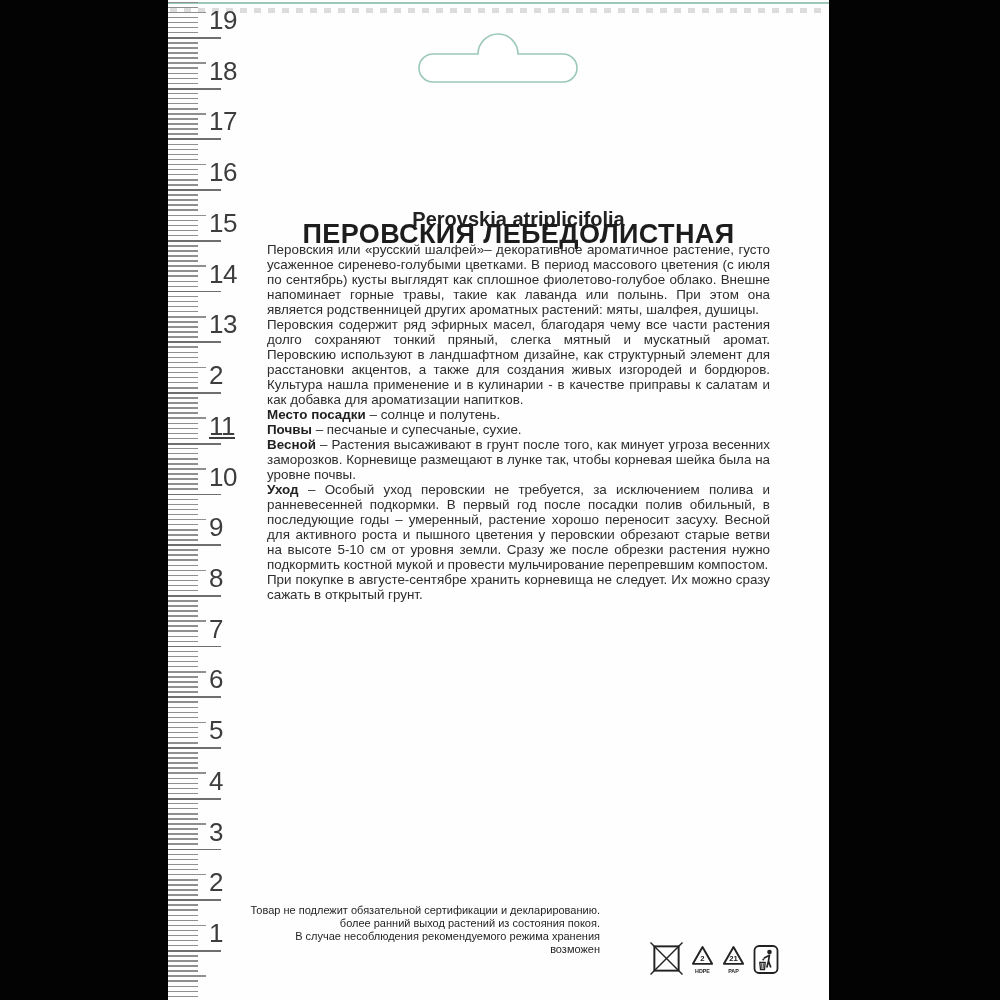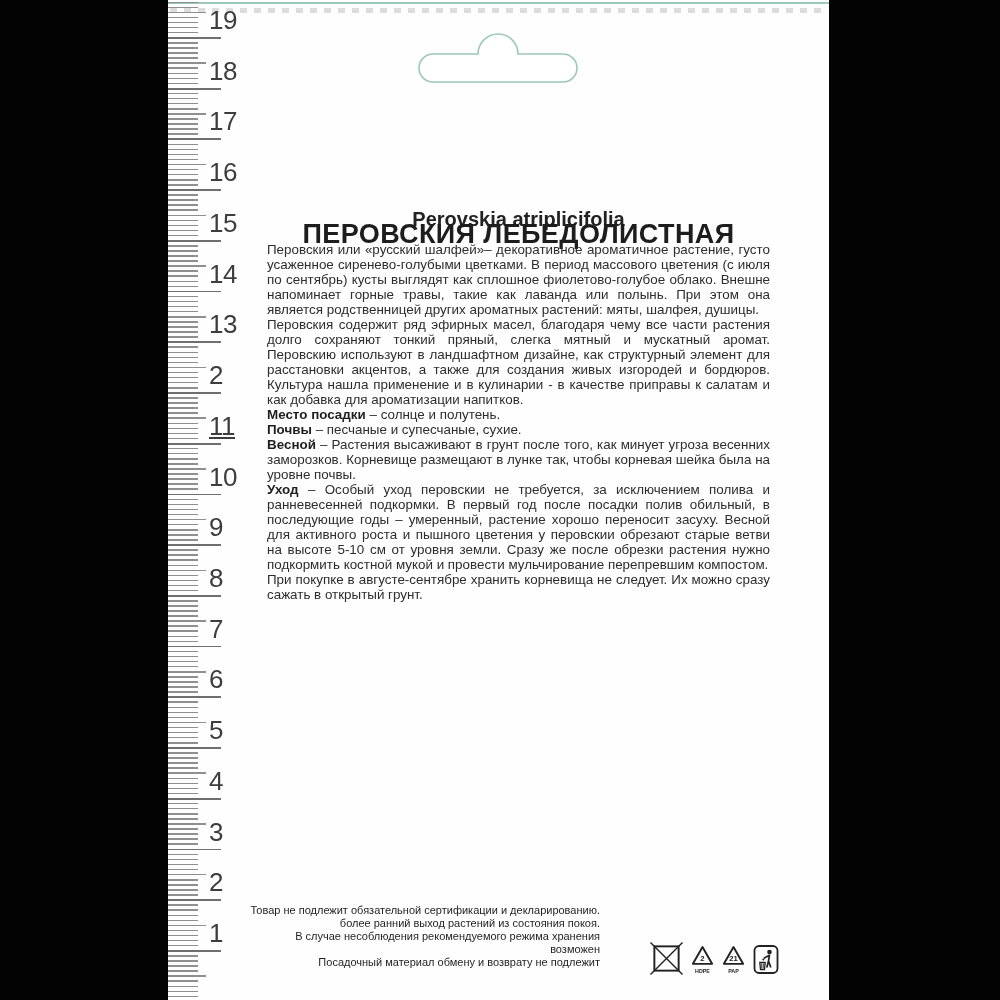--- a/index.html
+++ b/index.html
@@ -301,21 +301,20 @@
       </div>
     <div id="outro">
         <p>При покупке в августе-сентябре хранить корневища не следует. Их можно сразу сажать в открытый грунт.</p>
       </div>
   </div>
 
   <div class="legal" id="legal">
       <p>Товар не подлежит обязательной сертификации и декларированию.</p>
       <p>более ранний выход растений из состояния покоя.</p>
       <p>В случае несоблюдения рекомендуемого режима хранения возможен</p>
-      <p>Посадочный материал обмену и возврату не подлежит</p>
     </div>
 
   <div class="icons">
     <svg width="33" height="33" viewBox="0 0 34 34">
       <rect x="4.5" y="4.5" width="25" height="25" fill="none" stroke="#222" stroke-width="2"></rect>
       <line x1="0.5" y1="0.5" x2="33.5" y2="33.5" stroke="#222" stroke-width="1.5"></line>
       <line x1="33.5" y1="0.5" x2="0.5" y2="33.5" stroke="#222" stroke-width="1.5"></line>
     </svg>
     <svg width="23" height="30" viewBox="0 0 24 31">
       <path d="M12 2 L22 19.5 L2 19.5 Z" fill="none" stroke="#222" stroke-width="2" stroke-linejoin="round"></path>

